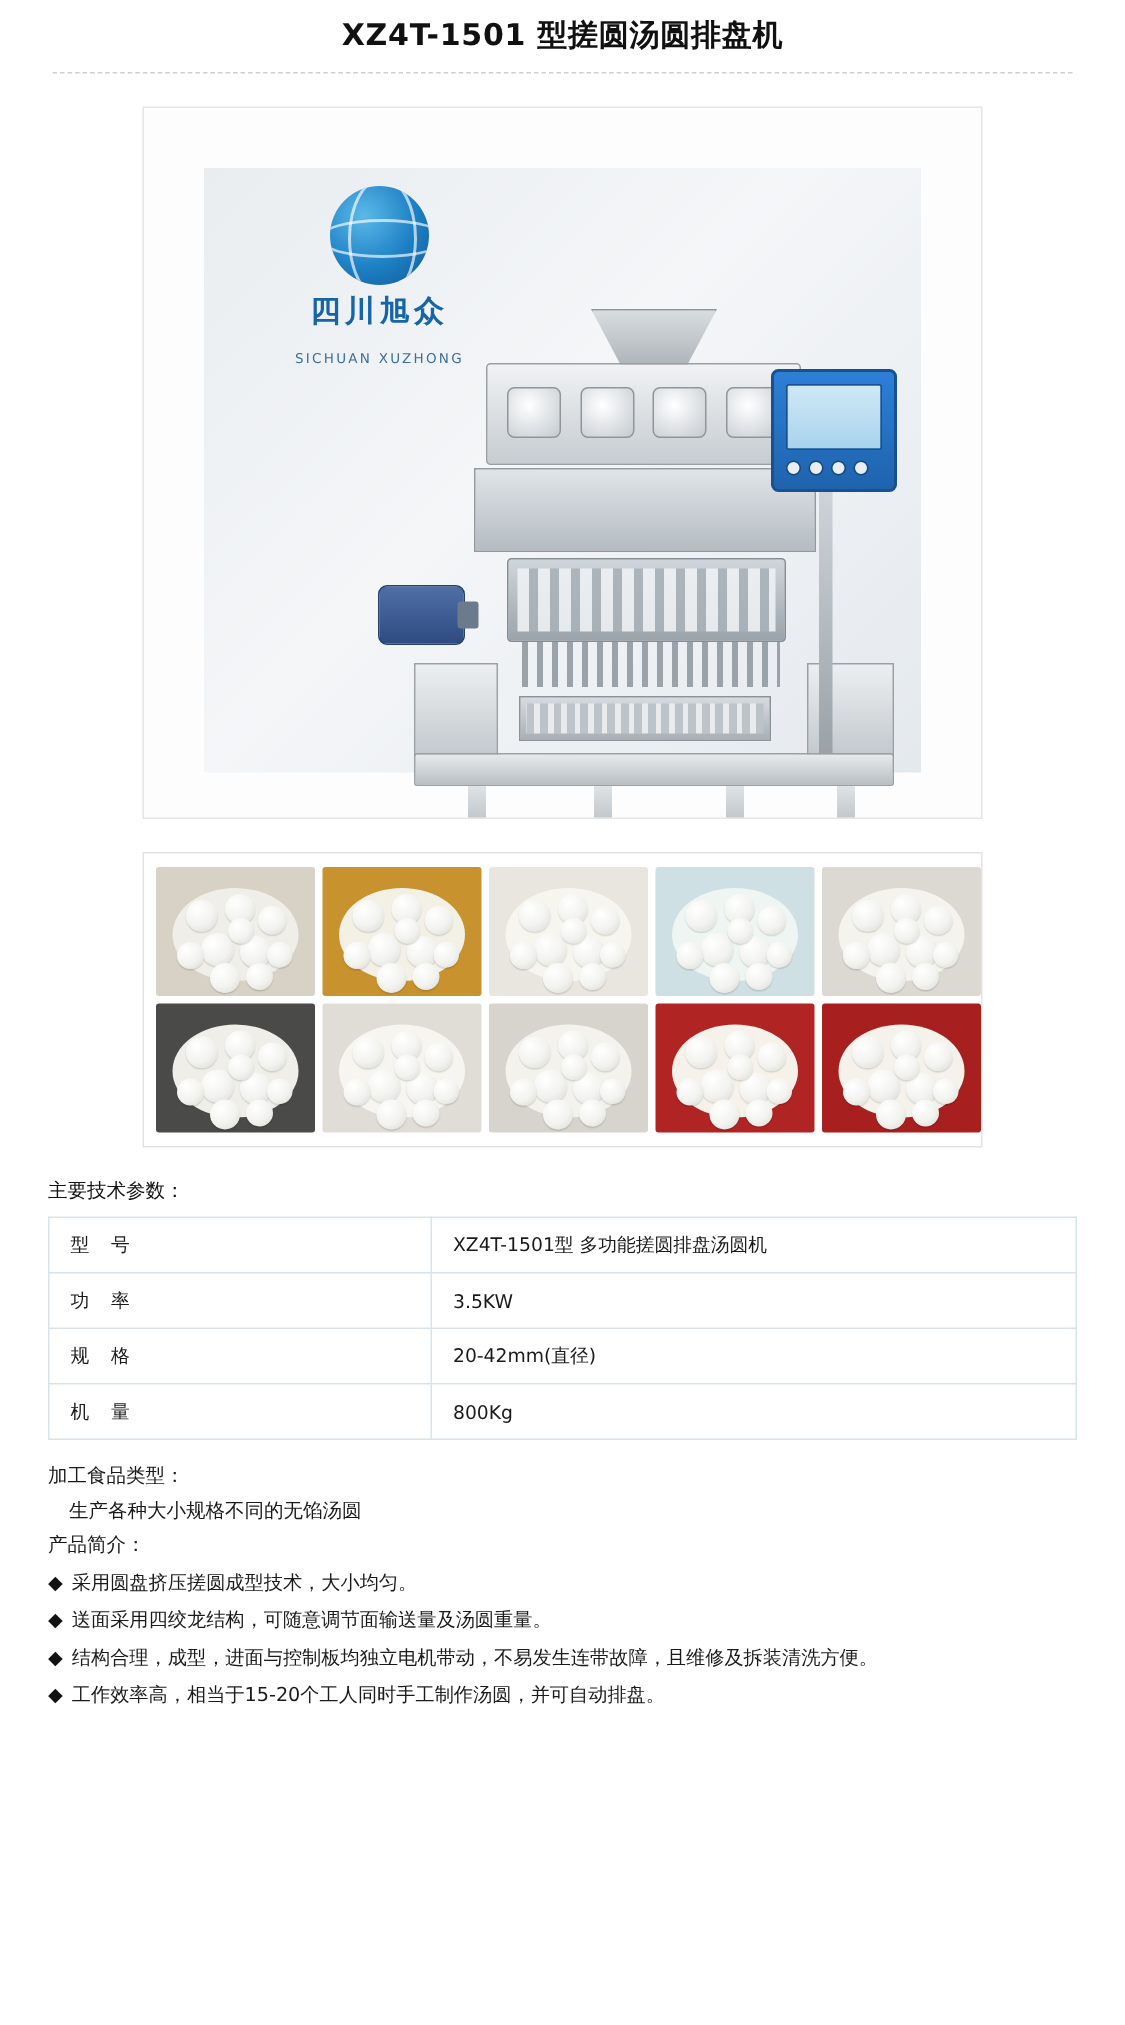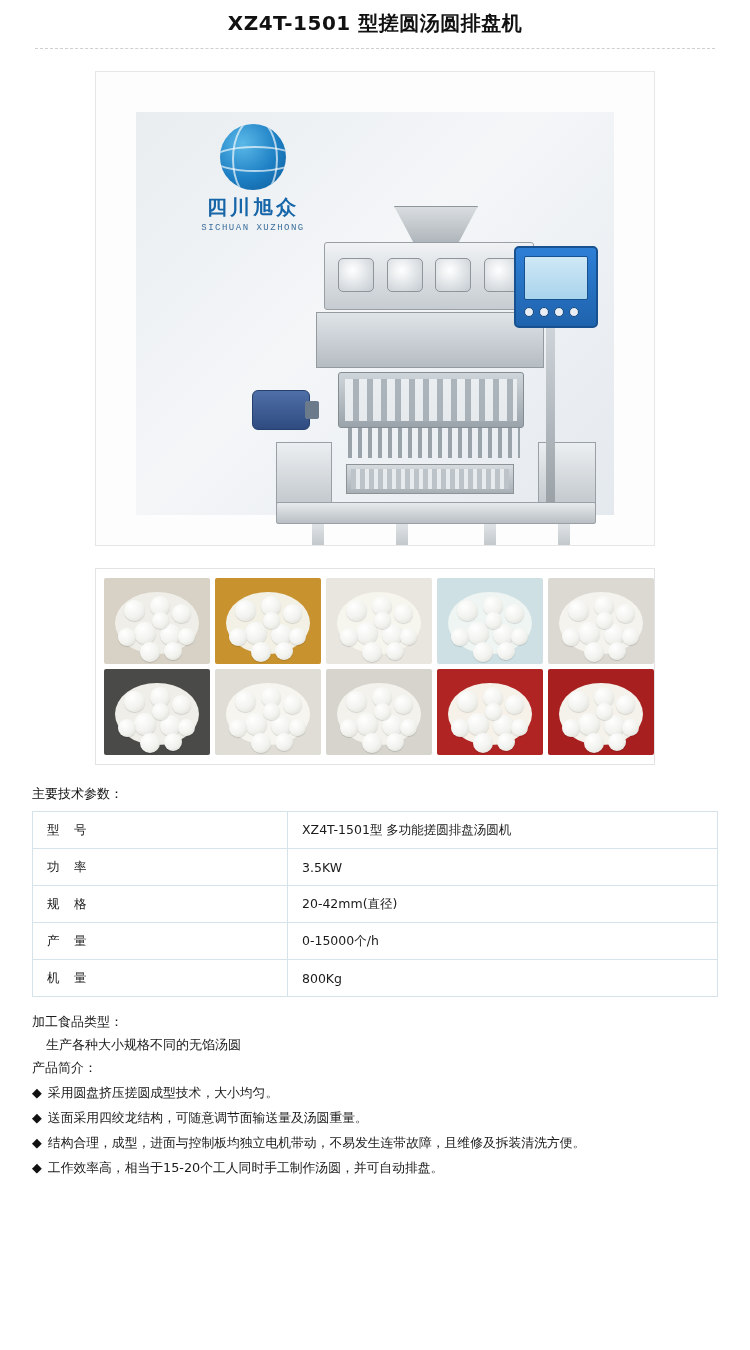--- a/index.html
+++ b/index.html
@@ -68,21 +68,21 @@
   }
   .brand-globe:before { left: 12px; top: -6px; width: 42px; height: 78px; }
   .brand-globe:after { left: -8px; top: 22px; width: 82px; height: 22px; }
   .brand-cn {
     margin-top: 4px;
     font-size: 20px; font-weight: bold; color: #1565a8;
     letter-spacing: 3px;
     font-family: "DejaVu Sans", sans-serif;
   }
   .brand-en {
-    font-size: 9px; color: #3b6e9c; letter-spacing: 1.5px; margin-top: 2px; font-family: Liberation Mono, monospace;
+    font-size: 9px; color: #3b6e9c; letter-spacing: 1.5px; margin-top: 14px;
   }
 
   
   .machine { position: absolute; left: 150px; top: 130px; width: 370px; height: 360px; }
   .m { position: absolute; }
   .base-plate { left: 30px; top: 300px; width: 320px; height: 22px; background: linear-gradient(#e7eaec,#b9bfc4); border:1px solid #9aa1a6; border-radius:2px;}
   .hopper { left: 148px; top: 4px; width: 84px; height: 38px; background: linear-gradient(#d9dde0,#aeb5ba); border:1px solid #8e969c;
             clip-path: polygon(0 0, 100% 0, 76% 100%, 24% 100%); }
   .upper-body { left: 78px; top: 40px; width: 210px; height: 68px; background: linear-gradient(#f0f2f4,#c6ccd1); border:1px solid #99a0a5; border-radius:3px;}
   .roller-row { left: 92px; top: 56px; width: 182px; height: 34px; display:flex; justify-content: space-between; align-items:center;}
@@ -386,24 +386,20 @@
         </tr>
         <tr>
           <td class="k">功　率</td>
           <td>3.5KW</td>
         </tr>
         <tr>
           <td class="k">规　格</td>
           <td>20-42mm(直径)</td>
         </tr>
         <tr>
-          <td class="k">产　量</td>
-          <td>0-15000个/h</td>
-        </tr>
-        <tr>
           <td class="k">机　量</td>
           <td>800Kg</td>
         </tr>
       </tbody>
   </table>
 
   <div class="btm">
     <div>加工食品类型：</div>
     <div class="indent">生产各种大小规格不同的无馅汤圆</div>
     <div>产品简介：</div>

